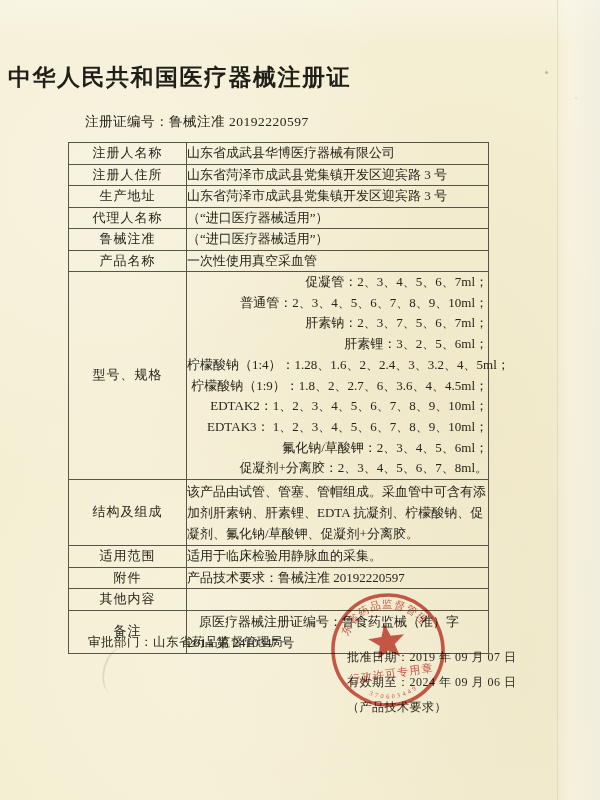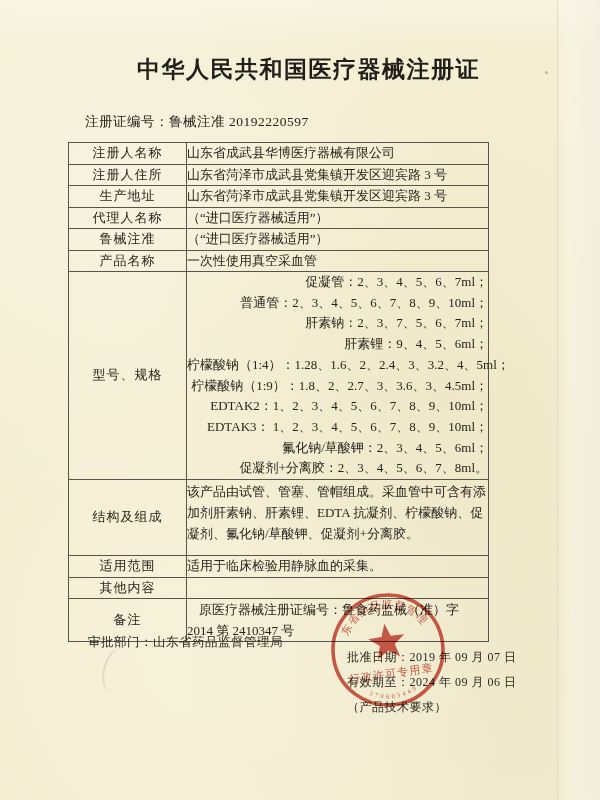--- a/index.html
+++ b/index.html
@@ -25,22 +25,22 @@
   }
   .speck{position:absolute;border-radius:50%;background:#8d8a7c;}
   .speck.s1{left:545px;top:71px;width:3px;height:3px;opacity:.55;}
   .speck.s2{left:575px;top:97px;width:2px;height:2px;opacity:.4;}
   .smudge{
     position:absolute;left:103px;top:648px;width:26px;height:46px;
     border-left:2px solid rgba(120,115,100,0.18);border-radius:50%;
     transform:rotate(14deg);
   }
   .doc-title{
-    position:absolute;left:0;top:54px;width:480px;margin:0;
-    text-align:right;font-size:23px;font-weight:bold;color:#201e18;
+    position:absolute;left:0;top:54px;width:480px;margin:8px;
+    text-align:left;font-size:23px;font-weight:bold;color:#201e18;
     letter-spacing:1.5px;
   }
   .regno{
     position:absolute;left:85px;top:113px;
     font-size:13.5px;font-weight:normal;color:#26241c;letter-spacing:.5px;
   }
   table.cert{
     position:absolute;left:68px;top:142px;width:421px;
     border-collapse:collapse;table-layout:fixed;
     color:#26241c;
@@ -50,21 +50,21 @@
     font-size:13px;line-height:20.5px;
     padding:0;vertical-align:middle;
   }
   td.label-cell{
     width:117px;text-align:center;letter-spacing:1px;
     font-size:13.5px;
   }
   td.value-cell{padding-left:9px;padding-right:6px;margin-top:24px;}
   tr{height:20.5px;}
   tr.row-7{height:207px;}
-  tr.row-8 td.value-cell{line-height:21px;height:63px;padding-top:1px;padding-bottom:11px;}
+  tr.row-8 td.value-cell{line-height:21px;height:63px;padding-top:1px;padding-bottom:1px;}
   tr.row-12 td.value-cell{line-height:21px;height:42px;text-indent:12px;}
   .spec-line{white-space:nowrap;line-height:20.7px;text-align:right;}
   .footer-left{
     position:absolute;left:88px;top:634px;font-size:12.5px;color:#2a281f;letter-spacing:.5px;
   }
   .footer-right{position:absolute;left:347px;top:649px;font-size:12px;color:#2a281f;}
   .footer-right div{margin-bottom:8px;letter-spacing:.5px;}
   .stamp{
     position:absolute;left:314px;top:576px;width:148px;height:148px;
     opacity:.82;mix-blend-mode:multiply;pointer-events:none;
@@ -105,36 +105,40 @@
         <tr class="row-6">
           <td class="label-cell">产品名称</td>
           <td class="value-cell">一次性使用真空采血管</td>
         </tr>
         <tr class="row-7">
           <td class="label-cell">型号、规格</td>
           <td class="value-cell">
             <div class="spec-line">促凝管：2、3、4、5、6、7ml；</div>
             <div class="spec-line">普通管：2、3、4、5、6、7、8、9、10ml；</div>
             <div class="spec-line">肝素钠：2、3、7、5、6、7ml；</div>
-            <div class="spec-line">肝素锂：9、4、5、6ml；</div>
+            <div class="spec-line">肝素锂：3、2、5、6ml；</div>
             <div class="spec-line">柠檬酸钠（1:4）：1.28、1.6、2、2.4、3、3.2、4、5ml；</div>
-            <div class="spec-line">柠檬酸钠（1:9）：1.8、2、2.7、3、3.6、3、4.5ml；</div>
+            <div class="spec-line">柠檬酸钠（1:9）：1.8、2、2.7、6、3.6、4、4.5ml；</div>
             <div class="spec-line">EDTAK2：1、2、3、4、5、6、7、8、9、10ml；</div>
             <div class="spec-line">EDTAK3： 1、2、3、4、5、6、7、8、9、10ml；</div>
             <div class="spec-line">氟化钠/草酸钾：2、3、4、5、6ml；</div>
             <div class="spec-line">促凝剂+分离胶：2、3、4、5、6、7、8ml。</div>
           </td>
         </tr>
         <tr class="row-8">
           <td class="label-cell">结构及组成</td>
           <td class="value-cell">该产品由试管、管塞、管帽组成。采血管中可含有添加剂肝素钠、肝素锂、EDTA 抗凝剂、柠檬酸钠、促凝剂、氟化钠/草酸钾、促凝剂+分离胶。</td>
         </tr>
         <tr class="row-9">
           <td class="label-cell">适用范围</td>
           <td class="value-cell">适用于临床检验用静脉血的采集。</td>
+        </tr>
+        <tr class="row-10">
+          <td class="label-cell">附件</td>
+          <td class="value-cell">产品技术要求：鲁械注准 20192220597</td>
         </tr>
         <tr class="row-11">
           <td class="label-cell">其他内容</td>
           <td class="value-cell"></td>
         </tr>
         <tr class="row-12">
           <td class="label-cell">备注</td>
           <td class="value-cell">原医疗器械注册证编号：鲁食药监械（准）字 2014 第 2410347 号</td>
         </tr>
       </tbody>

